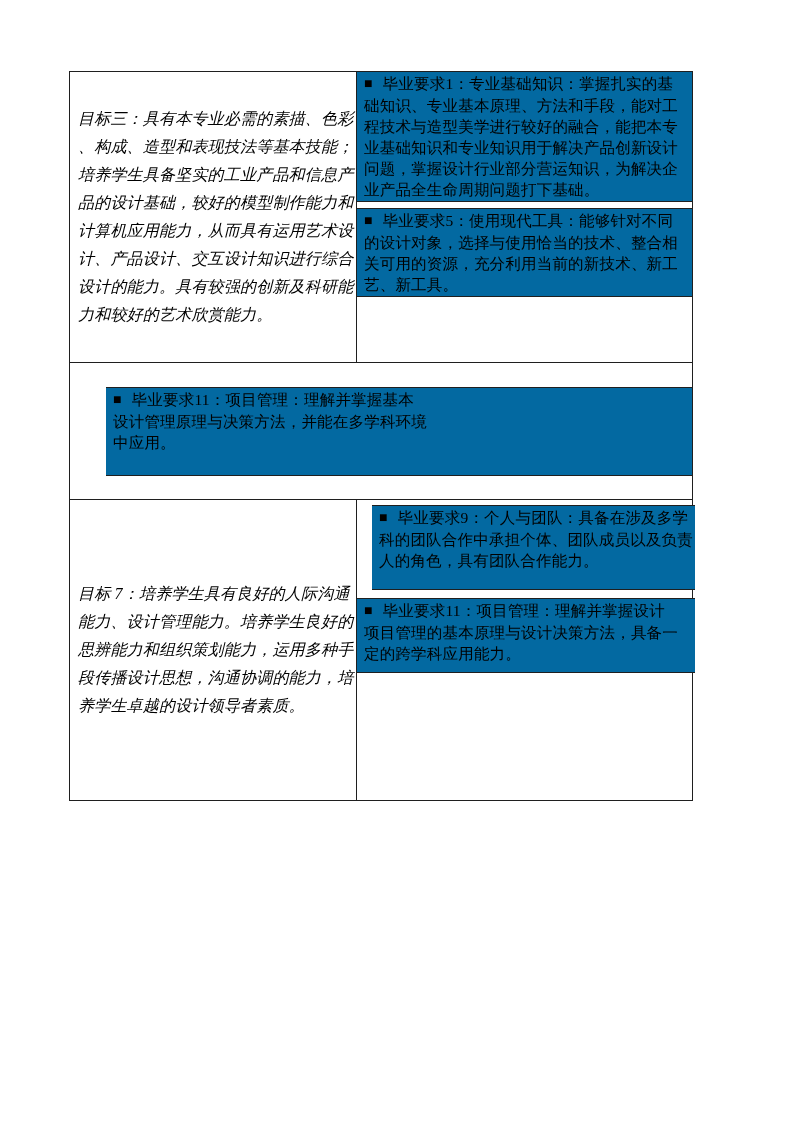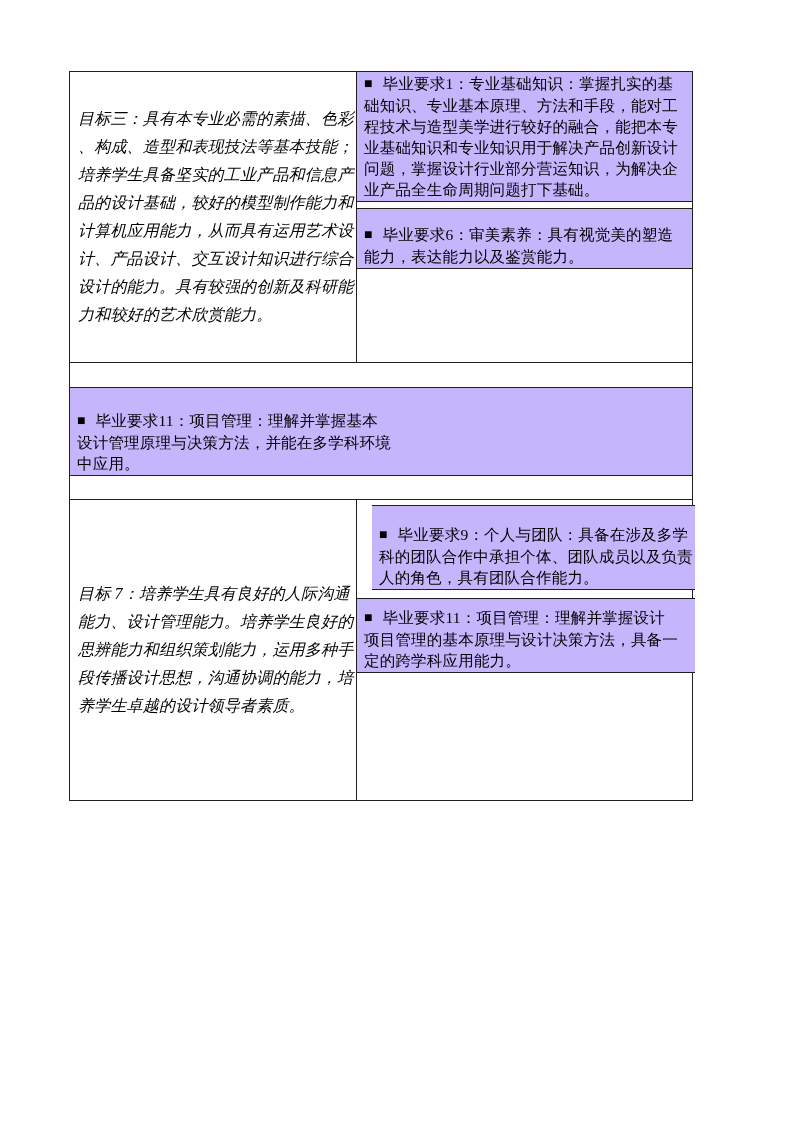--- a/index.html
+++ b/index.html
@@ -35,23 +35,23 @@
     flex: 1;
     display: flex; flex-direction: column;
   }
   .row1 .req-cell { padding: 0 0 4px 0; gap: 6px; }
   .row2 .req-cell { padding: 5px 0; gap: 6px; justify-content: center; }
   .row3 .req-cell { padding: 5px 0 2px 0; gap: 8px; }
 
   .req {
     border-top: 1px solid #1f1f1f;
     border-bottom: 1px solid #1f1f1f;
-    display: flex; flex-direction: column; justify-content: flex-end;
+    display: flex; flex-direction: column; justify-content: flex-start;
     padding: 1px 2px 1px 7px;
-    background: #c4b5fd;
+    background: #0369a1;
   }
   .row1 .req:first-child { border-top: none; }
 
   .txt {
     white-space: pre;
     font-size: 16px;
     line-height: 28px;
     letter-spacing: 0.2px;
     font-style: italic;
   }
@@ -59,21 +59,21 @@
   .bullet {
     font-size: 14px;
     margin-right: 10px;
     display: inline-block;
     transform: translateY(-1px);
   }
   
   .h-a { min-height: 126px; }
   .h-b { min-height: 89px; }
   .h-c { min-height: 61px; }
-  .h-d { min-height: 89px; }
+  .h-d { min-height: 89px; margin-left: 36px; }
   .h-e { min-height: 85px; margin-left: 15px; }
   .h-f { min-height: 113px; }
   .h-g { min-height: 75px; }
 </style>
 </head>
 <body>
 
 <div class="doc-table">
 
   <div class="trow row1">
@@ -89,23 +89,25 @@
     </div>
     <div class="req-cell">
       <div class="req h-a">
         <div class="req-line"><span class="bullet">■</span><span>毕业要求1：专业基础知识：掌握扎实的基
 础知识、专业基本原理、方法和手段，能对工
 程技术与造型美学进行较好的融合，能把本专
 业基础知识和专业知识用于解决产品创新设计
 问题，掌握设计行业部分营运知识，为解决企
 业产品全生命周期问题打下基础。</span></div>
       </div>
-      <div class="req h-c">
-        <div class="req-line"><span class="bullet">■</span><span>毕业要求6：审美素养：具有视觉美的塑造
-能力，表达能力以及鉴赏能力。</span></div>
+      <div class="req h-b">
+        <div class="req-line"><span class="bullet">■</span><span>毕业要求5：使用现代工具：能够针对不同
+的设计对象，选择与使用恰当的技术、整合相
+关可用的资源，充分利用当前的新技术、新工
+艺、新工具。</span></div>
       </div>
     </div>
   </div>
 
   <div class="trow row2">
     <div class="req-cell">
       <div class="req h-d">
         <div class="req-line"><span class="bullet">■</span><span>毕业要求11：项目管理：理解并掌握基本
 设计管理原理与决策方法，并能在多学科环境
 中应用。</span></div>

